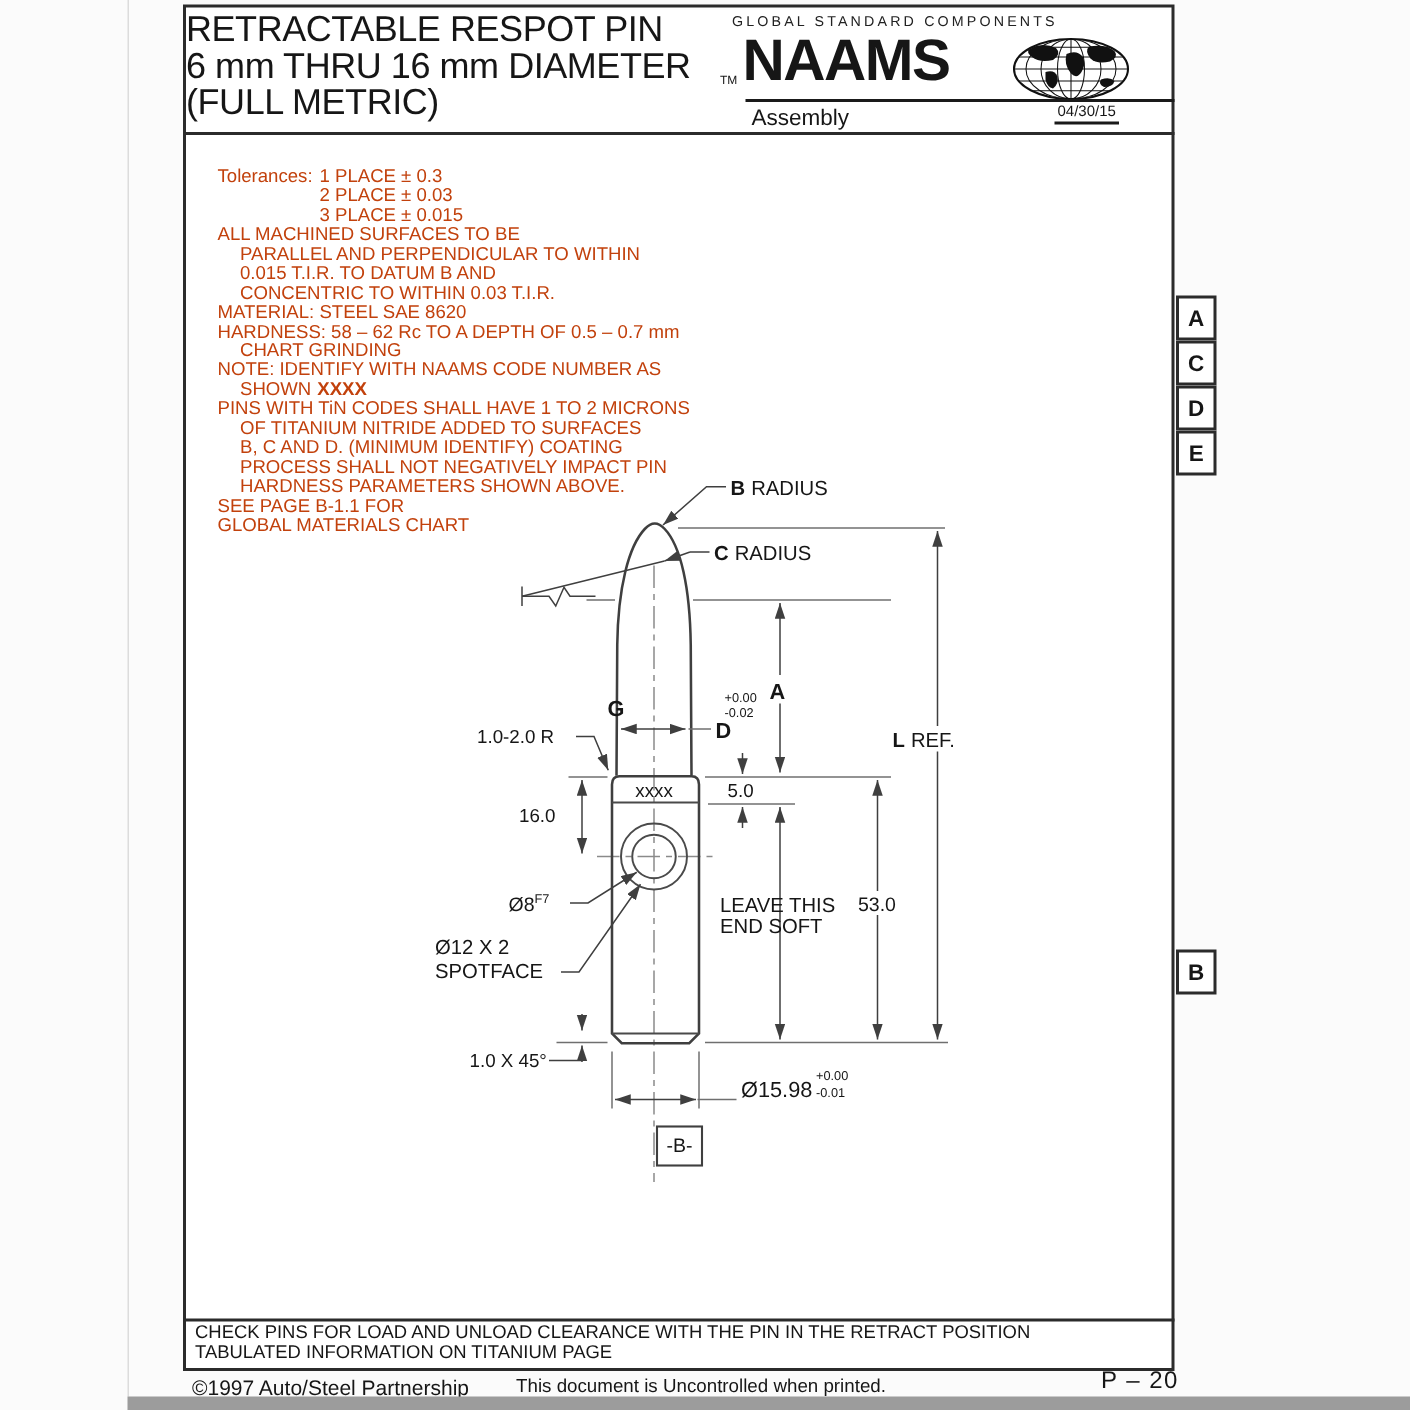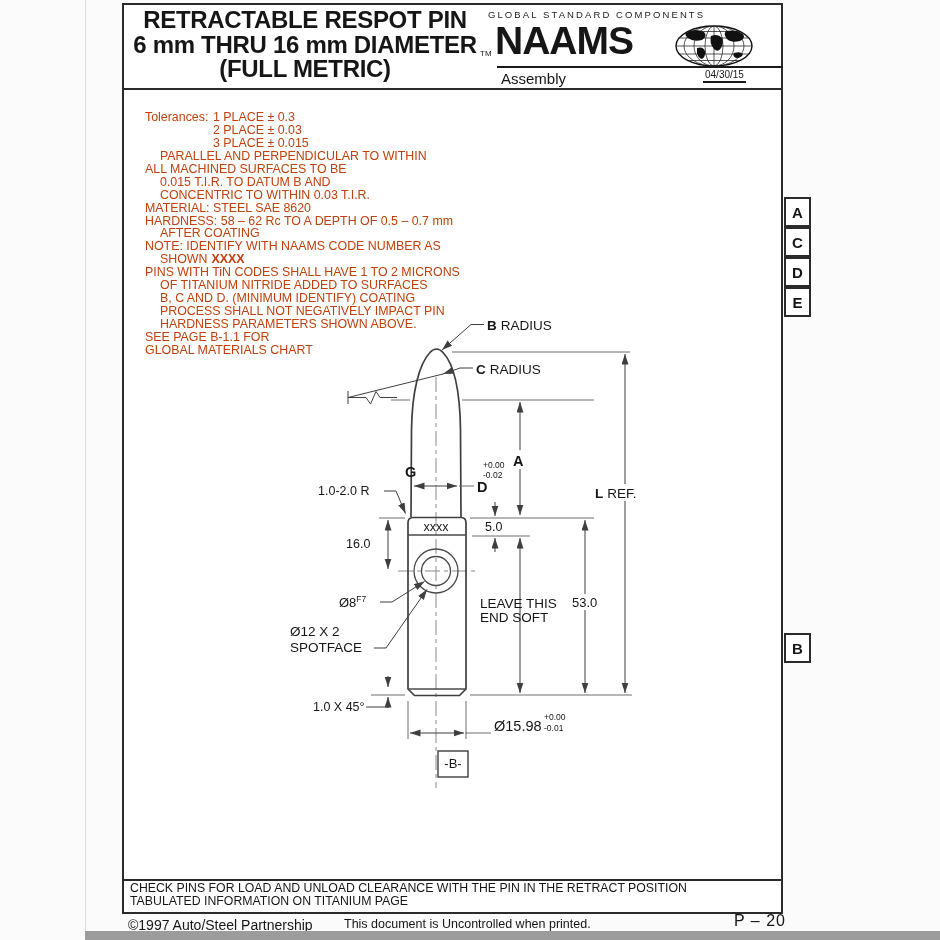--- a/index.html
+++ b/index.html
@@ -2,21 +2,21 @@
 <html><head>
 <meta charset="utf-8">
 <style>
   html,body{margin:0;padding:0}
   body{width:940px;height:940px;position:relative;background:#fbfbfb;
        font-family:"Liberation Sans",sans-serif;color:#161616;overflow:hidden}
   .abs{position:absolute}
   .sheet{left:122px;top:3px;width:661px;height:911px;border:2px solid #2b2b2b;
          box-sizing:border-box;background:#fff}
   .hr{left:122px;width:661px;height:2px;background:#2b2b2b}
-  .title{left:124px;top:8px;width:362px;text-align:center;font-weight:700;
+  .title{left:124px;top:8px;width:362px;text-align:left;font-weight:400;
          font-size:24px;line-height:24.5px;letter-spacing:-0.3px;white-space:nowrap}
   .tagline{left:488px;top:9px;font-size:9.5px;letter-spacing:2.1px;font-weight:400;
            color:#222;white-space:nowrap}
   .tm{left:480px;top:49px;font-size:8px;font-weight:400}
   .brand{left:495px;top:21px;font-size:39px;font-weight:700;letter-spacing:-1px;line-height:40px}
   .brandline{left:497px;top:66px;width:286px;height:2px;background:#1a1a1a}
   .subtitle{left:501px;top:70px;font-size:15px}
   .date{left:703px;top:69px;font-size:10px;border-bottom:2px solid #1a1a1a;padding:0 2px 1px 2px}
   .zone{left:784px;width:27px;height:30px;border:2px solid #2b2b2b;background:#fff;
         box-sizing:border-box;display:flex;align-items:center;justify-content:center;
@@ -92,27 +92,27 @@
 <div class="abs zone" style="top:197px">A</div>
 <div class="abs zone" style="top:227px">C</div>
 <div class="abs zone" style="top:257px">D</div>
 <div class="abs zone" style="top:287px">E</div>
 <div class="abs zone" style="top:633px">B</div>
 
 <div class="abs notes">
   <div class="note-row"><span class="tol-lbl">Tolerances:</span><span>1 PLACE ± 0.3</span></div>
   <div class="note-row ind2">2 PLACE ± 0.03</div>
   <div class="note-row ind2">3 PLACE ± 0.015</div>
+  <div class="note-row">ALL MACHINED SURFACES TO BE</div>
   <div class="note-row ind1">PARALLEL AND PERPENDICULAR TO WITHIN</div>
-  <div class="note-row">ALL MACHINED SURFACES TO BE</div>
   <div class="note-row ind1">0.015 T.I.R. TO DATUM B AND</div>
   <div class="note-row ind1">CONCENTRIC TO WITHIN 0.03 T.I.R.</div>
   <div class="note-row">MATERIAL: STEEL SAE 8620</div>
   <div class="note-row">HARDNESS: 58 – 62 Rc TO A DEPTH OF 0.5 – 0.7 mm</div>
-  <div class="note-row ind1">AFTER COATING</div>
+  <div class="note-row ind1">CHART GRINDING</div>
   <div class="note-row">NOTE: IDENTIFY WITH NAAMS CODE NUMBER AS</div>
   <div class="note-row ind1"><span>SHOWN</span><span class="code">XXXX</span></div>
   <div class="note-row">PINS WITH TiN CODES SHALL HAVE 1 TO 2 MICRONS</div>
   <div class="note-row ind1">OF TITANIUM NITRIDE ADDED TO SURFACES</div>
   <div class="note-row ind1">B, C AND D. (MINIMUM IDENTIFY) COATING</div>
   <div class="note-row ind1">PROCESS SHALL NOT NEGATIVELY IMPACT PIN</div>
   <div class="note-row ind1">HARDNESS PARAMETERS SHOWN ABOVE.</div>
   <div class="note-row">SEE PAGE B-1.1 FOR</div>
   <div class="note-row">GLOBAL MATERIALS CHART</div>
 </div>

